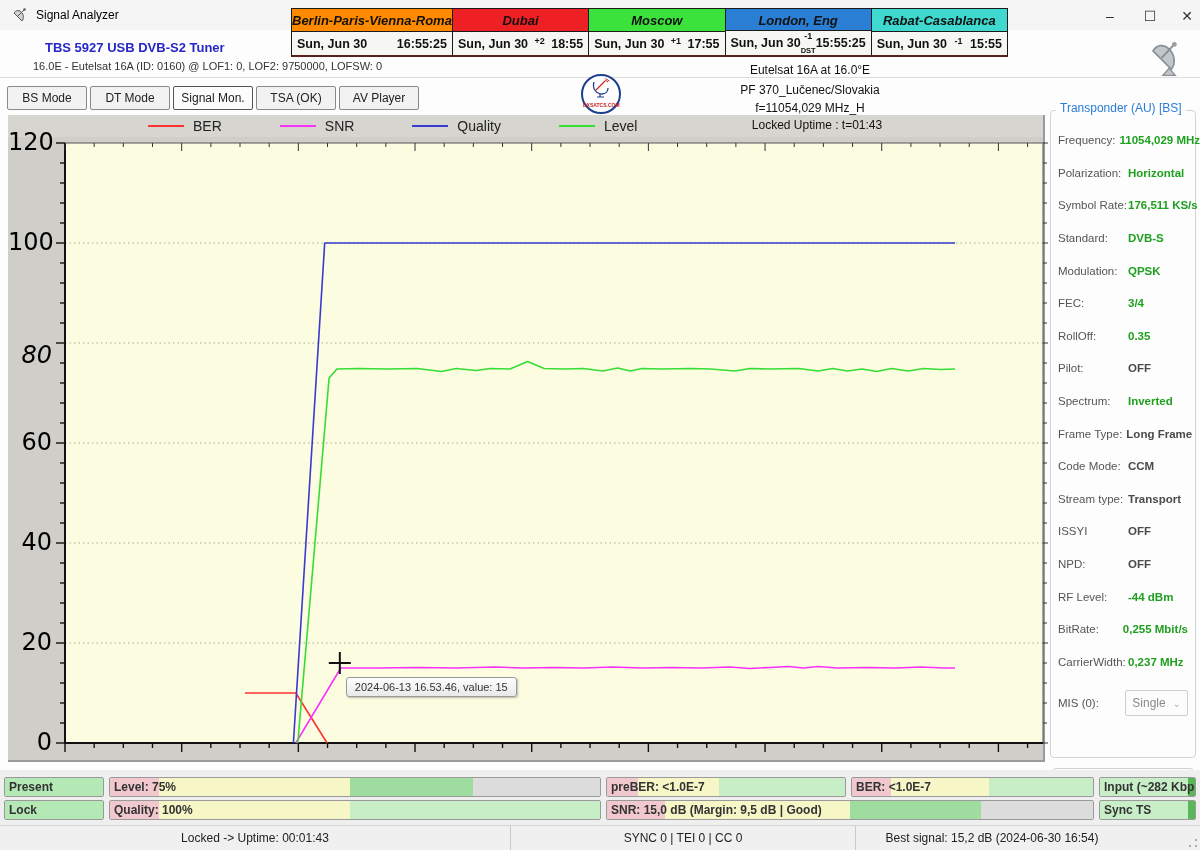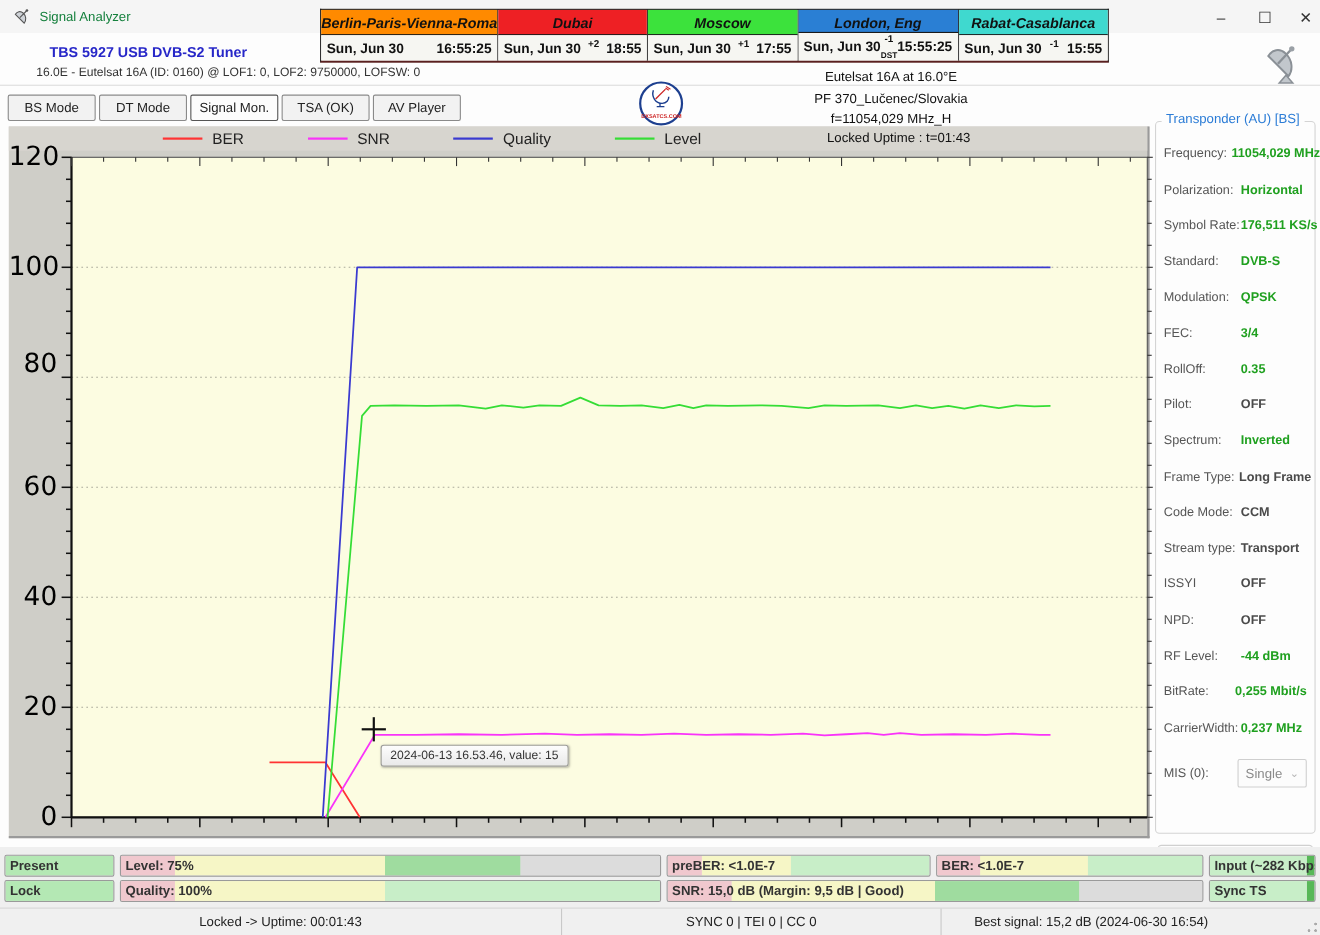--- a/index.html
+++ b/index.html
@@ -3,21 +3,21 @@
 <meta charset="utf-8">
 <style>
   * { margin:0; padding:0; box-sizing:border-box; }
   html,body { width:1200px; height:850px; overflow:hidden; background:#fff;
     font-family:"Liberation Sans", sans-serif; }
   #app { position:relative; width:1200px; height:850px; background:#fdfdfd; }
 
   
   #titlebar { position:absolute; left:0; top:0; width:1200px; height:30px; background:#f5f5f5; }
   #app-icon { position:absolute; left:12px; top:7px; width:16px; height:16px; }
-  #app-title { position:absolute; left:36px; top:8px; font-size:12px; color:#15803d; }
+  #app-title { position:absolute; left:36px; top:8px; font-size:12px; color:#000000; }
   .winbtn { position:absolute; top:6px; width:30px; height:20px; text-align:center;
     font-size:14px; color:#333; line-height:20px; cursor:default; }
   #btn-min { left:1095px; } #btn-max { left:1135px; } #btn-close { left:1172px; }
 
   
   #header { position:absolute; left:0; top:30px; width:1200px; height:48px; background:#fdfdfd;
     border-bottom:1px solid #dcdcdc; }
   #tuner-title { position:absolute; left:45px; top:40px; font-size:13px; font-weight:bold; color:#2727c8; }
   #tuner-sub { position:absolute; left:33px; top:60px; font-size:11px; color:#333; }
   #dish-icon { position:absolute; left:1146px; top:36px; width:42px; height:42px; }
@@ -215,21 +215,21 @@
         <span class="legend-swatch" style="background: rgb(53, 221, 53);"></span>
         <span class="legend-label">Level</span>
       </div>
     </div>
     <div id="uptime-label">Locked Uptime : t=01:43</div>
     <div id="y-gutter">
         <span class="y-label" style="top: 613px;">0</span>
         <span class="y-label" style="top: 513px;">20</span>
         <span class="y-label" style="top: 413px;">40</span>
         <span class="y-label" style="top: 313px;">60</span>
-        <span class="y-label" style="top: 201px;">80</span>
+        <span class="y-label" style="top: 226px; font-style: italic;">80</span>
         <span class="y-label" style="top: 113px;">100</span>
         <span class="y-label" style="top: 13px;">120</span>
       </div>
     <svg id="plot-svg" width="996" height="616" viewBox="-10 -2 996 616">
         <rect x="0" y="0" width="978" height="600" fill="#fcfce1" stroke="none"></rect>
         <line x1="0" y1="500" x2="978" y2="500" stroke="#a9a99a" stroke-width="1" stroke-dasharray="1.5 3"></line>
         <line x1="0" y1="400" x2="978" y2="400" stroke="#a9a99a" stroke-width="1" stroke-dasharray="1.5 3"></line>
         <line x1="0" y1="300" x2="978" y2="300" stroke="#a9a99a" stroke-width="1" stroke-dasharray="1.5 3"></line>
         <line x1="0" y1="200" x2="978" y2="200" stroke="#a9a99a" stroke-width="1" stroke-dasharray="1.5 3"></line>
         <line x1="0" y1="100" x2="978" y2="100" stroke="#a9a99a" stroke-width="1" stroke-dasharray="1.5 3"></line>

